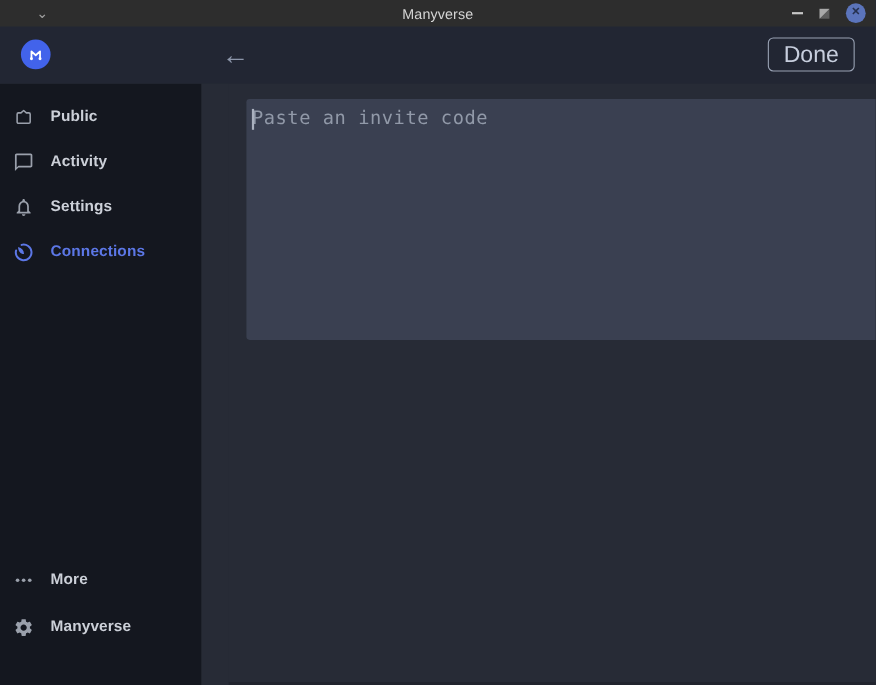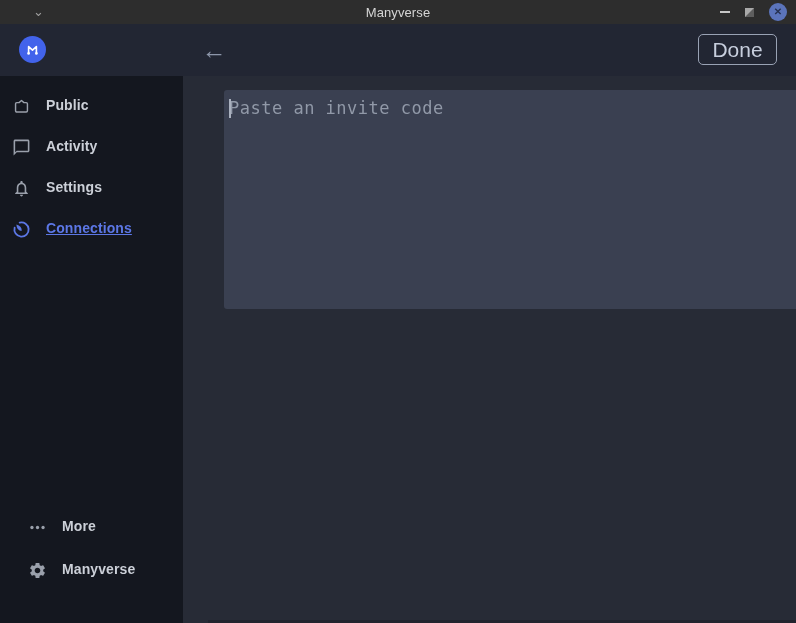--- a/index.html
+++ b/index.html
@@ -53,25 +53,25 @@
   
   .sidebar{
     position:absolute;top:76px;left:0;bottom:0;width:183px;background:#14171f;
     display:flex;flex-direction:column;z-index:10;
   }
   .nav-top{padding-top:21px;}
   .nav-bottom{padding-bottom:19px;}
   .nav-item{
     height:41px;display:flex;align-items:flex-start;padding-left:12px;gap:15px;cursor:pointer;
   }
-  .nav-bottom .nav-item{height:43px;margin-left:16px;}
+  .nav-bottom .nav-item{height:43px;}
   .nav-item .icon{width:19px;height:19px;color:#9aa0ab;display:flex;align-items:center;justify-content:center;}
   .nav-item .label{color:#ccd0d8;font-size:14px;font-weight:600;letter-spacing:.1px;}
   .nav-item.active .icon{color:#5c77e6;}
-  .nav-item.active .label{color:#5c77e6;text-decoration:underline;}
+  .nav-item.active .label{color:#5c77e6;}
   .nav-spacer{flex:1;}
   .icon svg{display:block;}
   
   .main{
     position:absolute;left:183px;top:76px;right:0;bottom:0;background:#272b36;
     border-bottom:3px solid #21242e;box-sizing:border-box;margin-left:25px;
   }
   .invite{
     position:absolute;left:16px;top:14px;width:578px;height:219px;box-sizing:border-box;
     background:#3a4051;border:none;border-radius:3px;

